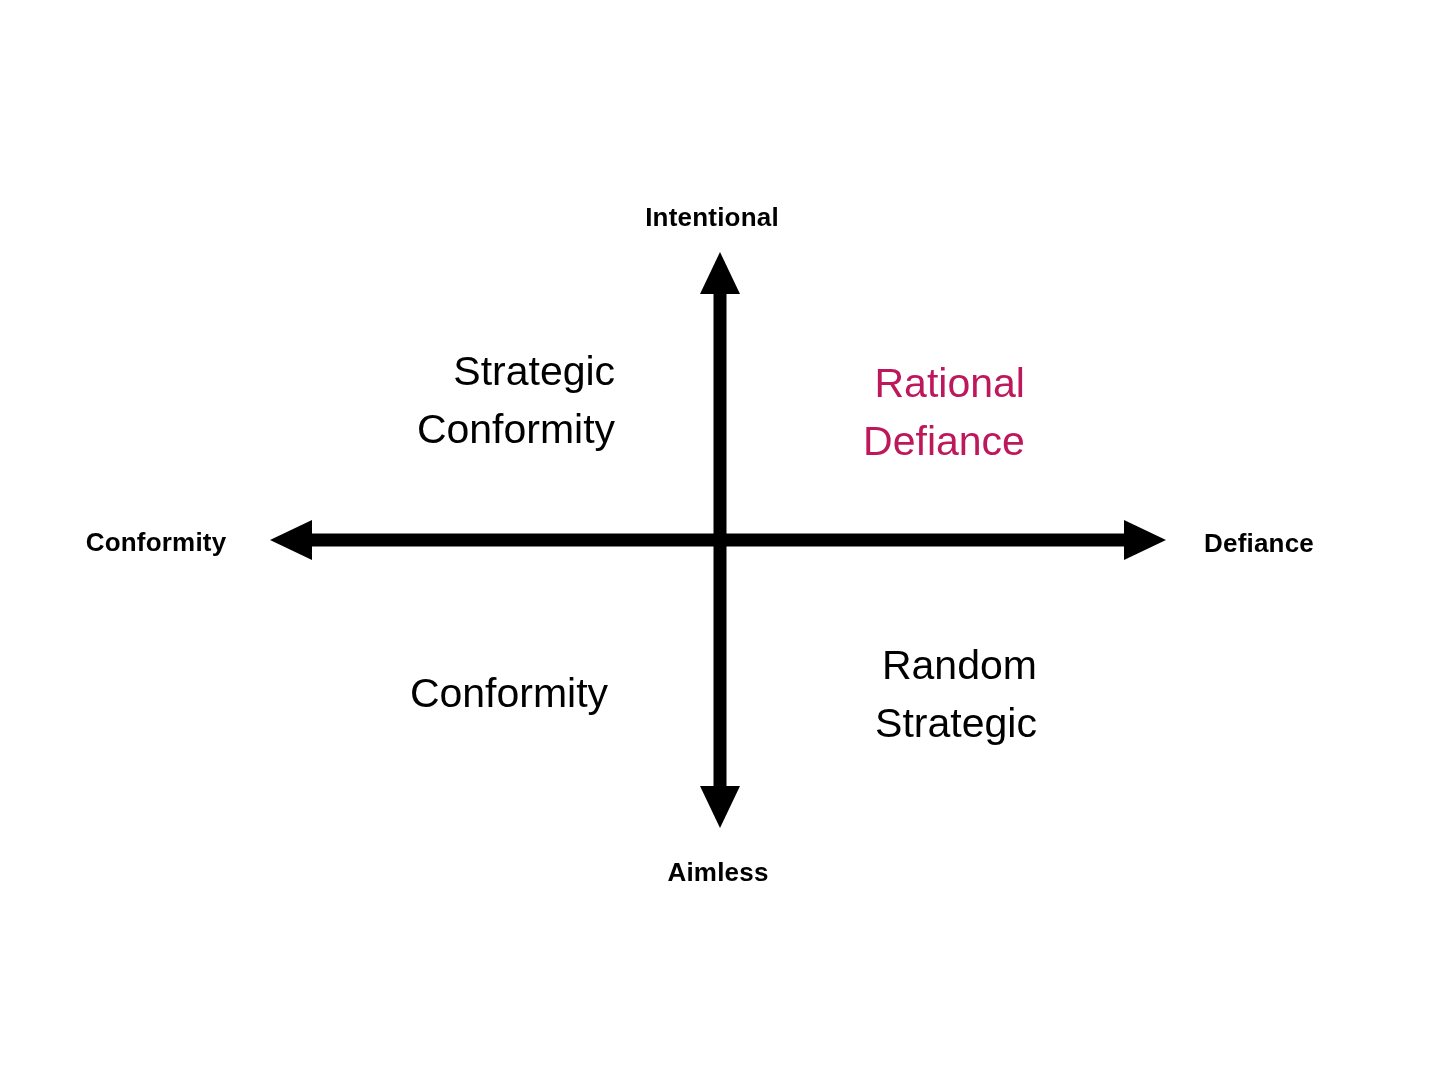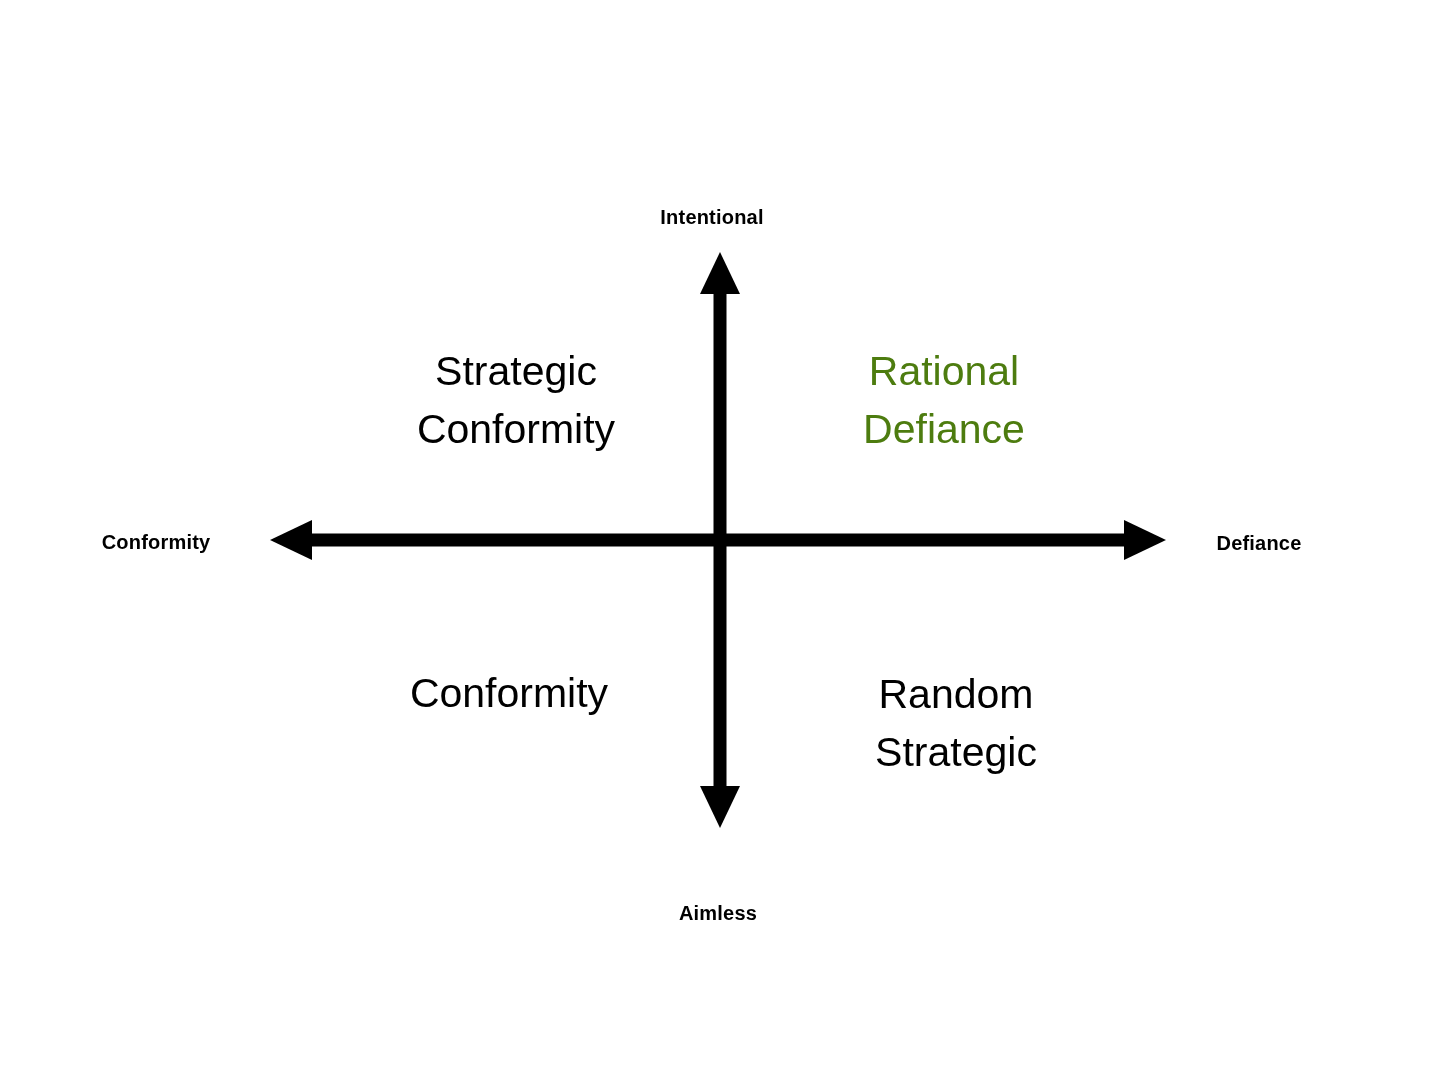--- a/index.html
+++ b/index.html
@@ -25,41 +25,41 @@
     height: 1080px;
   }
   .label {
     position: absolute;
     transform: translate(-50%, -50%);
     white-space: nowrap;
     text-align: center;
     color: #000000;
   }
   .axis-label {
-    font-size: 20px;
+    font-size: 26px;
     font-weight: 700;
     letter-spacing: 0.2px;
   }
   .quadrant-label {
     font-size: 41px;
     font-weight: 400;
     line-height: 58px;
     white-space: nowrap;
   }
-  .quadrant-label span { display: block; }
+  .quadrant-label span { display: block; text-align: right; }
   
   .pos-intentional { left: 712px; top: 217px; }
-  .pos-aimless     { left: 718px; top: 872px; margin-top: 41px; }
+  .pos-aimless     { left: 718px; top: 872px; }
   .pos-conformity  { left: 156px; top: 542px; }
   .pos-defiance    { left: 1259px; top: 543px; }
   
   .pos-top-left     { left: 516px; top: 400px; }
   .pos-top-right    { left: 944px; top: 400px; }
   .pos-bottom-left  { left: 509px; top: 693px; }
-  .pos-bottom-right { left: 956px; top: 723px; }
+  .pos-bottom-right { left: 956px; top: 694px; }
 </style>
 </head>
 <body>
 
 <div class="canvas">
 
   <svg class="axes-svg" viewBox="0 0 1440 1080" aria-hidden="true">
 
     <line x1="720" y1="290" x2="720" y2="790" stroke="#000000" stroke-width="13"></line>
 
@@ -77,21 +77,21 @@
 
   <div class="label axis-label pos-conformity">Conformity</div>
 
   <div class="label axis-label pos-defiance">Defiance</div>
 
   <div class="label quadrant-label pos-top-left" style="color: rgb(0, 0, 0);">
     <span>Strategic</span>
     <span>Conformity</span>
   </div>
 
-  <div class="label quadrant-label pos-top-right" style="color: #4d7c0f;">
+  <div class="label quadrant-label pos-top-right" style="color: #be185d; margin-top: 12px;">
     <span>Rational</span>
     <span>Defiance</span>
   </div>
 
   <div class="label quadrant-label pos-bottom-left" style="color: rgb(0, 0, 0);">
     <span>Conformity</span>
   </div>
 
   <div class="label quadrant-label pos-bottom-right" style="color: rgb(0, 0, 0);">
     <span>Random</span>

